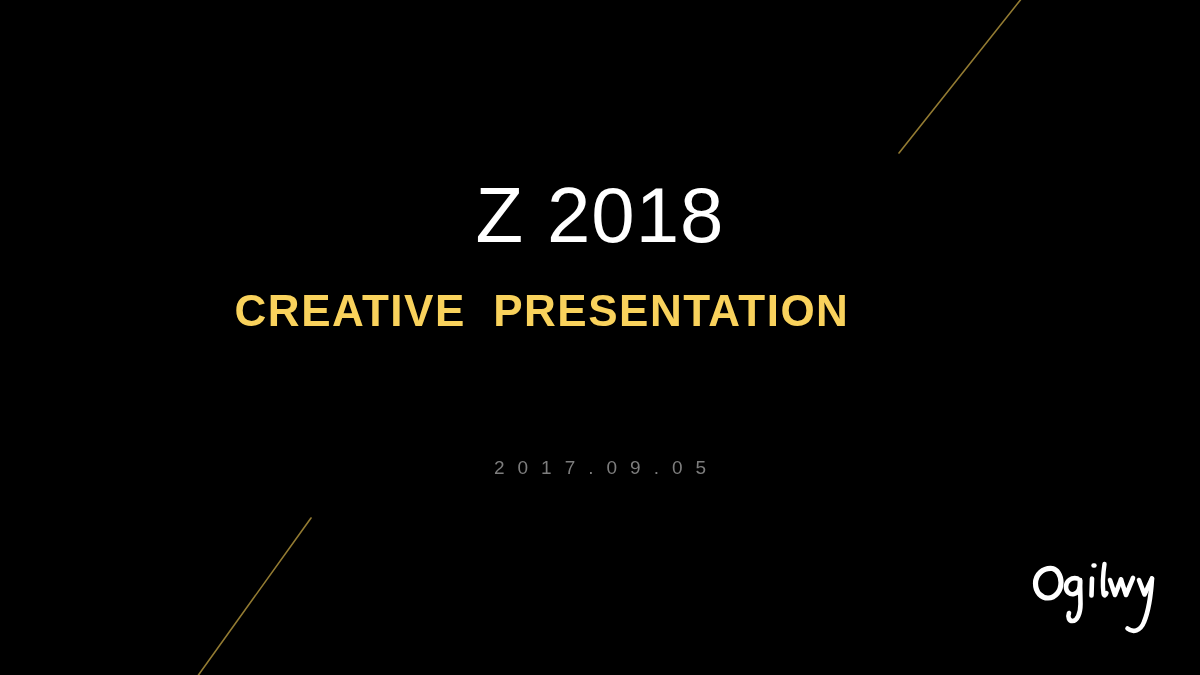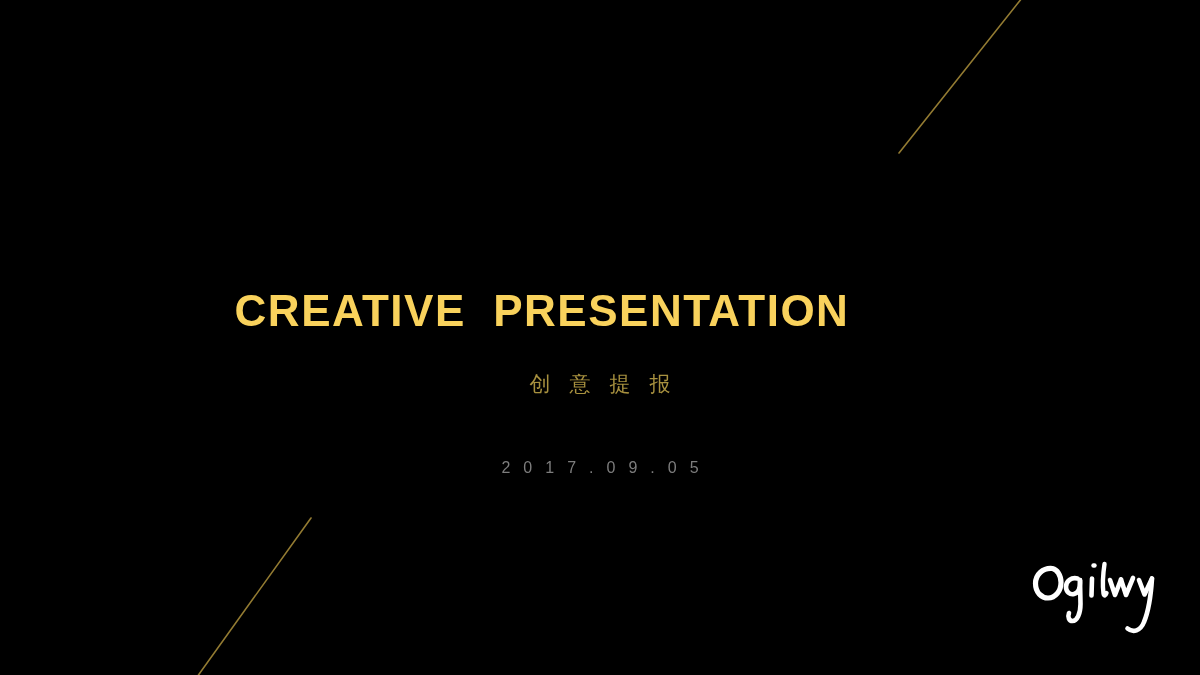--- a/index.html
+++ b/index.html
@@ -80,21 +80,21 @@
   }
 
   .date-line {
     position: absolute;
     left: 0;
     top: 457px;
     width: 1200px;
     text-align: center;
     color: #7d7d7d;
     font-family: "Liberation Sans", sans-serif;
-    font-size: 16px;
+    font-size: 19px;
     font-weight: 400;
     letter-spacing: 13px;
     text-indent: 13px;
     line-height: 22px;
     white-space: pre;
   }
 
   .logo {
     position: absolute;
     left: 1022px;
@@ -114,24 +114,24 @@
 
 <div class="slide">
 
   <svg class="decor-layer" viewBox="0 0 1200 675" xmlns="http://www.w3.org/2000/svg">
     <line x1="1022" y1="-2" x2="899" y2="153" stroke="#937B32" stroke-width="1.6" stroke-linecap="round"></line>
     <line x1="311" y1="518" x2="197" y2="677" stroke="#937B32" stroke-width="1.6" stroke-linecap="round"></line>
   </svg>
 
   <div class="content">
 
+    <div class="title-main">Z 2018</div>
 
     <div class="title-sub">CREATIVE  PRESENTATION</div>
 
-    <div class="title-cn">创意提报</div>
 
     <div class="date-line">2017.09.05</div>
 
     <div class="logo">
       <svg viewBox="0 0 140 95" xmlns="http://www.w3.org/2000/svg">
         <g fill="none" stroke="#ffffff" stroke-linecap="round" stroke-linejoin="round">
 
           <path d="M30.5 16.5 C21 15.5 13.5 22.5 13.5 31.5 C13.5 40.5 19.5 46 26 46 C33.5 46 39 39 39 30.5 C39 23 35 17.5 30.5 16.5 Z" stroke-width="5.2"></path>
 
           <path d="M55.5 26.5 C49.5 25 44 29 44 35 C44 40 48 43 52 42 C56 41 58 36.5 58 31 L58 28" stroke-width="4.6"></path>

